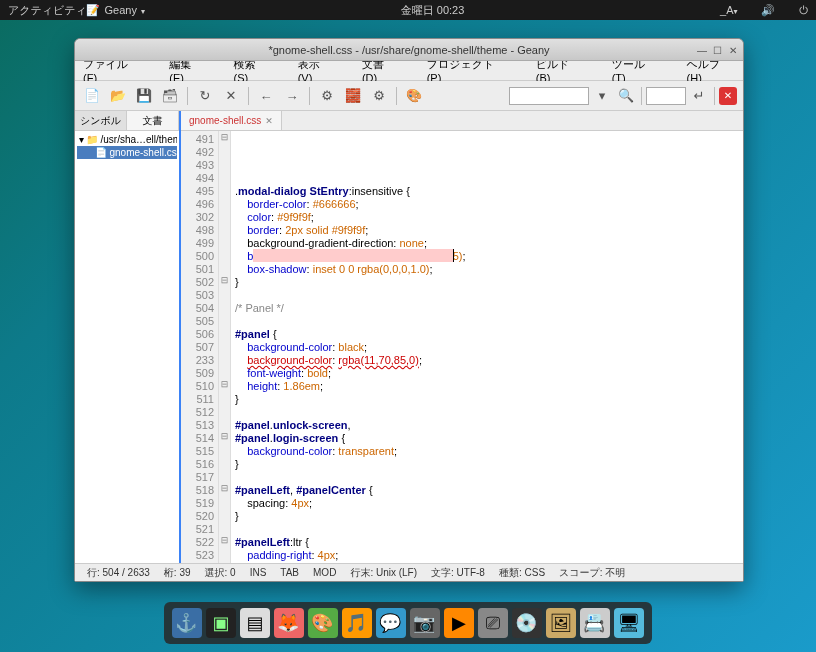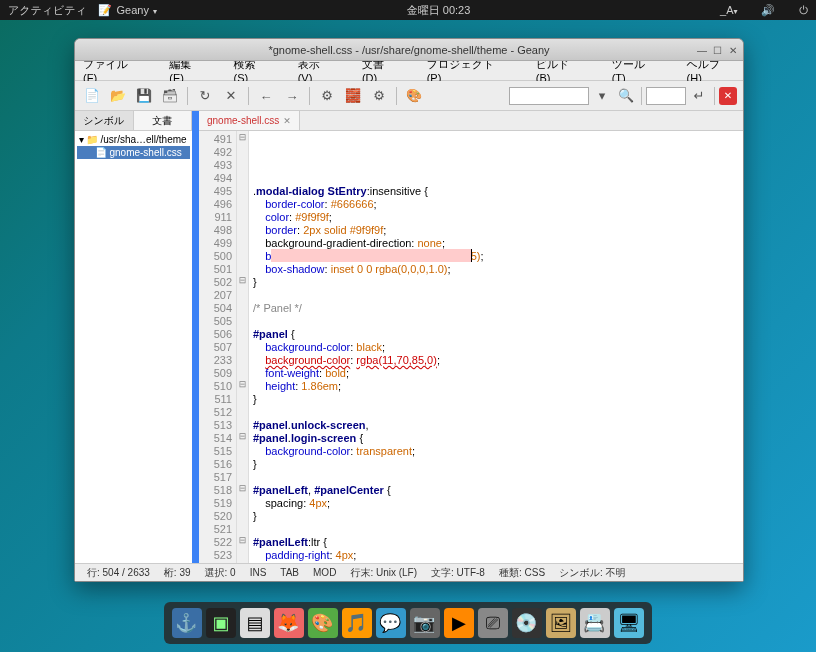--- a/index.html
+++ b/index.html
@@ -1,20 +1,20 @@
 <!DOCTYPE html>
 <html><head>
 <meta charset="utf-8">
 <style>
 * { margin: 0; padding: 0; box-sizing: border-box; font-family: sans-serif; }
 body { width: 816px; height: 652px; background: linear-gradient(135deg, #0a6b5f 0%, #0d7a8a 25%, #1085a0 50%, #1590b5 75%, #1a9bca 100%); overflow: hidden; position: relative; }
 
 
 .gnome-bar { height: 20px; background: #1a1a1a; display: flex; align-items: center; color: #ccc; font-size: 11px; padding: 0 8px; }
-.gnome-bar .left { display: flex; gap: 12px; }
+.gnome-bar .left { display: flex; }
 .gnome-bar .center { flex: 1; text-align: center; }
 .gnome-bar .right { display: flex; gap: 24px; align-items: center; }
 .gnome-bar .app-menu { display: flex; align-items: center; gap: 4px; }
 .tri-down::after { content: "▾"; font-size: 8px; }
 
 
 .window { position: absolute; left: 74px; top: 38px; width: 670px; height: 544px; background: #e8e8e8; border: 1px solid #888; border-radius: 6px 6px 2px 2px; box-shadow: 0 8px 24px rgba(0,0,0,0.4); display: flex; flex-direction: column; }
 .titlebar { height: 22px; background: linear-gradient(#e0e0e0, #c8c8c8); border-radius: 6px 6px 0 0; border-bottom: 1px solid #aaa; display: flex; align-items: center; justify-content: center; font-size: 11px; color: #333; position: relative; }
 .win-controls { position: absolute; right: 4px; display: flex; gap: 6px; }
 .win-btn { width: 10px; height: 10px; font-size: 10px; color: #555; cursor: pointer; }
@@ -26,21 +26,21 @@
 
 .toolbar { height: 30px; background: #ededed; border-bottom: 1px solid #ccc; display: flex; align-items: center; padding: 0 6px; gap: 4px; }
 .tbtn { width: 22px; height: 22px; display: flex; align-items: center; justify-content: center; border-radius: 2px; cursor: pointer; font-size: 13px; color: #555; }
 .tsep { width: 1px; height: 18px; background: #bbb; margin: 0 2px; }
 .search-box { margin-left: auto; display: flex; align-items: center; gap: 2px; }
 .search-box input { width: 80px; height: 18px; font-size: 10px; border: 1px solid #aaa; padding: 0 2px; }
 .close-search { width: 18px; height: 18px; background: #d33; border-radius: 3px; color: #fff; font-size: 10px; display: flex; align-items: center; justify-content: center; cursor: pointer; }
 
 
 .main-area { flex: 1; display: flex; overflow: hidden; }
-.sidebar { width: 124px; background: #0f766e; border-right: 7px solid #3b82f6; display: flex; flex-direction: column; }
+.sidebar { width: 106px; background: #0f766e; border-right: 2px solid #3b82f6; display: flex; flex-direction: column; }
 .sidebar-tabs { height: 20px; display: flex; font-size: 10px; border-bottom: 1px solid #ccc; }
 .sidebar-tabs div { flex: 1; display: flex; align-items: center; justify-content: center; border-right: 1px solid #ccc; background: #e0e0e0; cursor: pointer; }
 .sidebar-tabs div.active { background: #f5f5f5; }
 .sidebar-body { flex: 1; background: #fff; font-size: 10px; padding: 2px; }
 .tree-item { padding: 1px 2px; display: flex; align-items: center; gap: 2px; white-space: nowrap; overflow: hidden; }
 .tree-item.selected { background: #4a7dbf; color: #fff; }
 .folder-icon { color: #d4a04c; }
 
 .editor-area { flex: 1; display: flex; flex-direction: column; background: #fff; }
 .editor-tabs { height: 20px; display: flex; background: #ededed; border-bottom: 1px solid #ccc; font-size: 10px; }
@@ -168,27 +168,27 @@
           </div>
       </div>
       <div class="code-scroll">
         <div class="gutter" id="gutter">
             <div>491</div>
             <div>492</div>
             <div>493</div>
             <div>494</div>
             <div>495</div>
             <div>496</div>
-            <div>911</div>
+            <div>302</div>
             <div>498</div>
             <div>499</div>
             <div>500</div>
             <div>501</div>
             <div>502</div>
-            <div>207</div>
+            <div>503</div>
             <div>504</div>
             <div>505</div>
             <div>506</div>
             <div>507</div>
             <div>233</div>
             <div>509</div>
             <div>510</div>
             <div>511</div>
             <div>512</div>
             <div>513</div>
@@ -251,21 +251,21 @@
   <div class="statusbar">
     <span>行: 504 / 2633</span>
     <span>桁: 39</span>
     <span>選択: 0</span>
     <span>INS</span>
     <span>TAB</span>
     <span>MOD</span>
     <span>行末: Unix (LF)</span>
     <span>文字: UTF-8</span>
     <span>種類: CSS</span>
-    <span>シンボル: 不明</span>
+    <span>スコープ: 不明</span>
   </div>
 </div>
 
 <div class="dock">
   <div class="dock-item" style="background:#3a6ea5">⚓</div>
   <div class="dock-item" style="background:#222;color:#8f8">▣</div>
   <div class="dock-item" style="background:#ddd">▤</div>
   <div class="dock-item" style="background:#e66">🦊</div>
   <div class="dock-item" style="background:#5a4">🎨</div>
   <div class="dock-item" style="background:#f90">🎵</div>

